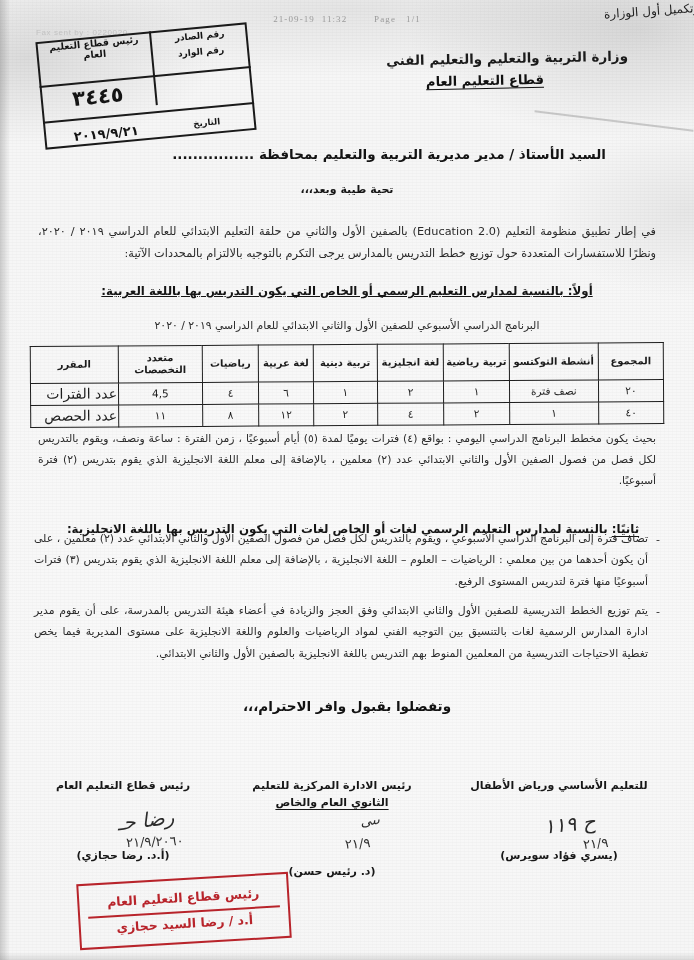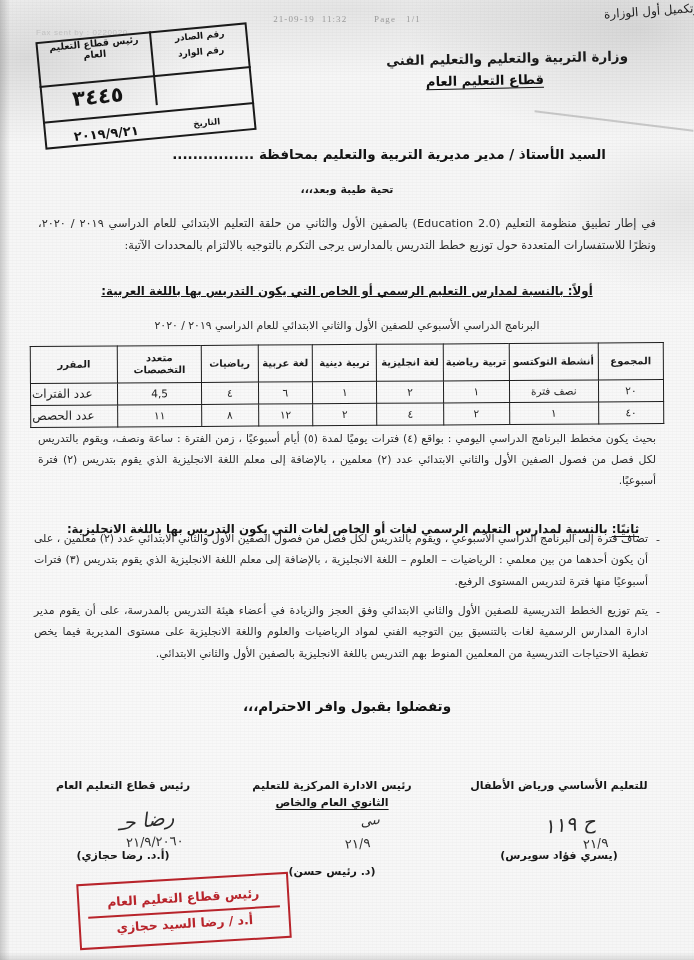--- a/index.html
+++ b/index.html
@@ -112,21 +112,21 @@
     position:absolute;top:183px;left:0;right:0;text-align:center;
     font-size:11px;font-weight:bold;color:#161616;
   }
 
   
   .para{
     position:absolute;
     font-size:11.3px;line-height:1.95;color:#2a2a2a;
     text-align:justify;
   }
-  .intro{top:213px;right:38px;left:38px;}
+  .intro{top:221px;right:38px;left:38px;}
 
   .sec-head{
     position:absolute;
     font-size:11.8px;font-weight:bold;color:#151515;
     text-align:center;left:0;right:0;
   }
   #sec1{top:284px;text-decoration:underline;}
   .tbl-caption{
     position:absolute;top:319px;left:0;right:0;text-align:center;
     font-size:10.8px;color:#2a2a2a;
@@ -141,21 +141,21 @@
   }
   table.plan th,table.plan td{
     border:1.1px solid #1f1f1f;
     text-align:center;vertical-align:middle;
     font-size:10px;color:#1c1c1c;
     padding:2px 1px;
     line-height:1.2;
   }
   table.plan thead th{height:32px;font-weight:600;}
   table.plan tbody td{height:17px;font-size:10.5px;}
-  table.plan tbody td.rowlabel{font-size:12px;text-align:left;margin-top:16px;}
+  table.plan tbody td.rowlabel{font-size:14px;text-align:right;margin-top:16px;}
   .col-sum{width:66px;}
   .col-act{width:94px;}
   .col-std{width:68px;}
   .col-math{width:56px;}
   .col-multi{width:86px;}
   .col-course{width:92px;}
 
   .note{
     position:absolute;top:428px;right:38px;left:38px;
     font-size:10.8px;line-height:1.95;color:#2a2a2a;text-align:justify;

